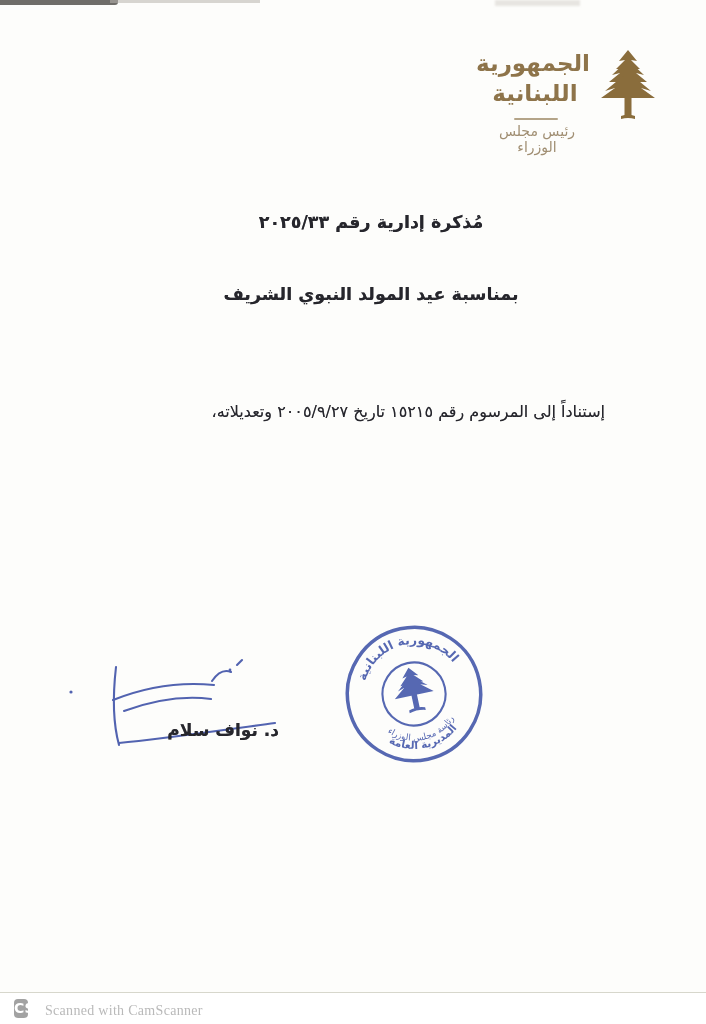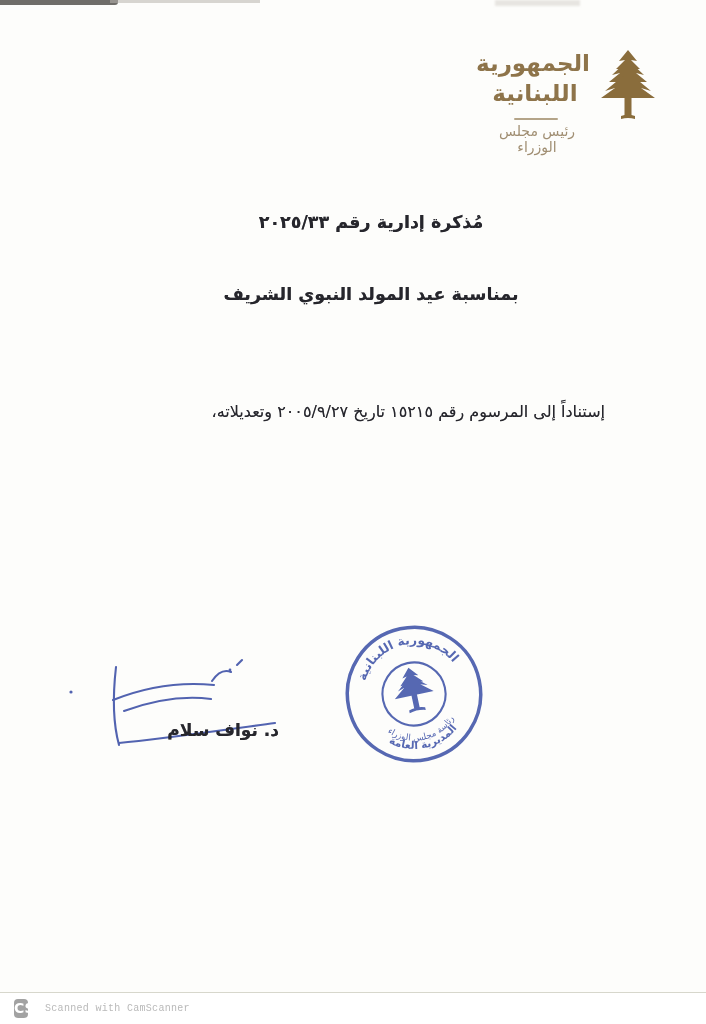--- a/index.html
+++ b/index.html
@@ -30,22 +30,22 @@
   .sig-name{left:119px;top:720px;width:160px;text-align:right;font-weight:bold;font-size:17px;
     text-shadow:0 0 .4px rgba(20,20,30,.5);}
   .sig-svg{left:62px;top:655px;}
   
   .stamp{left:338px;top:618px;width:152px;height:152px;transform:rotate(-12deg);opacity:.85;}
   
   .footer{left:0;top:992px;width:706px;height:32px;background:#ffffff;border-top:1px solid #d7d7cc;}
   .cs-badge{left:14px;top:999px;width:14px;height:19px;background:#a2a2a2;border-radius:4px;
     color:#ffffff;font-size:14px;font-weight:bold;text-align:center;line-height:19px;
     font-family:"DejaVu Sans",sans-serif;}
-  .cs-text{left:45px;top:1003px;font-size:10px;color:#b9b9b9;letter-spacing:.3px;
-    font-family:Liberation Mono, monospace;}
+  .cs-text{left:45px;top:1003px;font-size:14px;color:#b9b9b9;letter-spacing:.3px;
+    font-family:Liberation Serif, serif;}
 </style>
 </head>
 <body>
 
 <div class="page">
 
   <div class="abs smudge1"></div>
   <div class="abs smudge2"></div>
   <div class="abs smudge3"></div>
 

